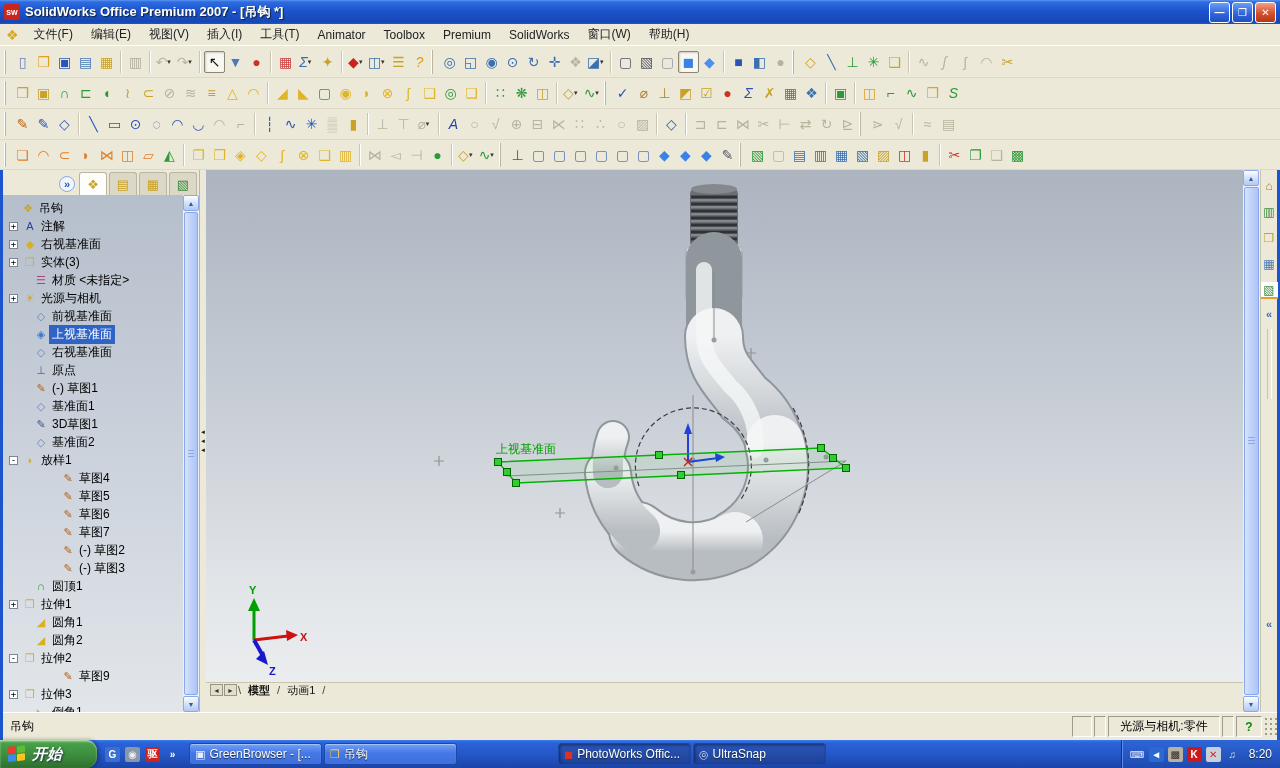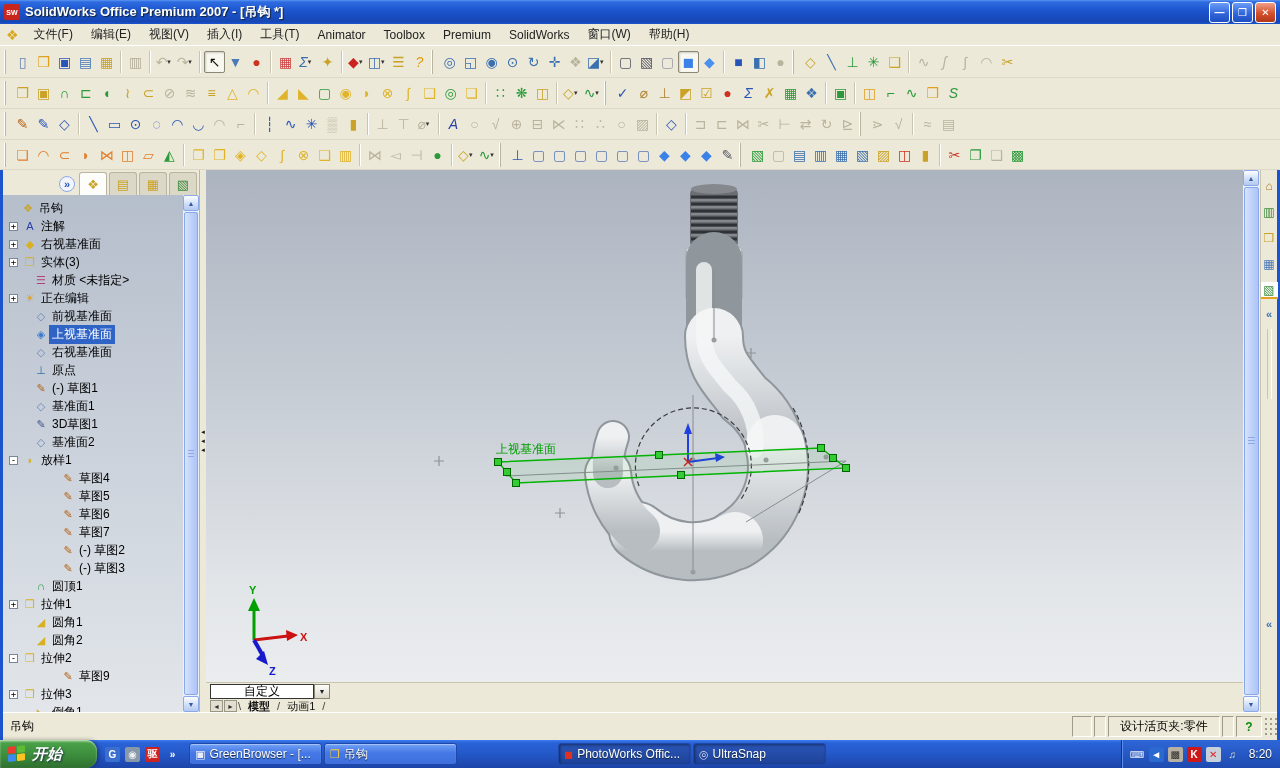--- a/index.html
+++ b/index.html
@@ -814,21 +814,21 @@
               <span class="tlab">实体(3)</span>
             </div>
               <div class="trow">
               <span class="texp" style="margin-left: 17px;"></span>
               <span class="tico" style="color: rgb(176, 64, 128);">☰</span>
               <span class="tlab">材质 &lt;未指定&gt;</span>
             </div>
               <div class="trow">
               <span class="texp" style="margin-left: 6px;">+</span>
               <span class="tico" style="color: rgb(224, 160, 32);">☀</span>
-              <span class="tlab">正在编辑</span>
+              <span class="tlab">光源与相机</span>
             </div>
               <div class="trow">
               <span class="texp" style="margin-left: 17px;"></span>
               <span class="tico" style="color: rgb(106, 133, 181);">◇</span>
               <span class="tlab">前视基准面</span>
             </div>
               <div class="trow sel">
               <span class="texp" style="margin-left: 17px;"></span>
               <span class="tico" style="color: rgb(58, 122, 208);">◈</span>
               <span class="tlab">上视基准面</span>
@@ -1074,24 +1074,20 @@
           <line x1="48" y1="470" x2="82" y2="466" stroke="#CC1111" stroke-width="3"></line>
           <polygon points="92,465 80,460 81,471" fill="#CC1111"></polygon>
           <text x="94" y="471" font-size="11" font-weight="bold" fill="#CC1111">X</text>
           <line x1="48" y1="470" x2="57" y2="486" stroke="#1818CC" stroke-width="4"></line>
           <polygon points="62,495 50,489 58,481" fill="#1818CC"></polygon>
           <text x="63" y="505" font-size="11" font-weight="bold" fill="#1818CC">Z</text>
         </g>
       </svg>
 
       <div class="vbottom">
-        <div class="combo-row">
-          <div class="combo">自定义</div>
-          <div class="combo-btn">▼</div>
-        </div>
         <div class="sheet-row">
           <span class="navbtn">◄</span>
           <span class="navbtn">►</span>
           <span class="tdiv">\</span>
           <span class="vtab active">模型</span>
           <span class="tdiv">/</span>
           <span class="vtab">动画1</span>
           <span class="tdiv">/</span>
         </div>
       </div>
@@ -1125,21 +1121,21 @@
       <span class="tp-collapse">«</span>
       <span class="tp-line"></span>
       <span class="tp-collapse tp-collapse2">«</span>
     </div>
   </div>
 
   <div class="statusbar">
     <span class="st-left">吊钩</span>
     <span class="st-cell st-c1"></span>
     <span class="st-cell st-c2"></span>
-    <span class="st-cell st-edit">设计活页夹:零件</span>
+    <span class="st-cell st-edit">光源与相机:零件</span>
     <span class="st-cell st-c3"></span>
     <span class="st-cell st-helpcell">
           <b class="st-help">?</b>
         </span>
     <span class="st-grip"></span>
   </div>
  </div>
 
  <div class="taskbar">
    <div class="startbtn">

